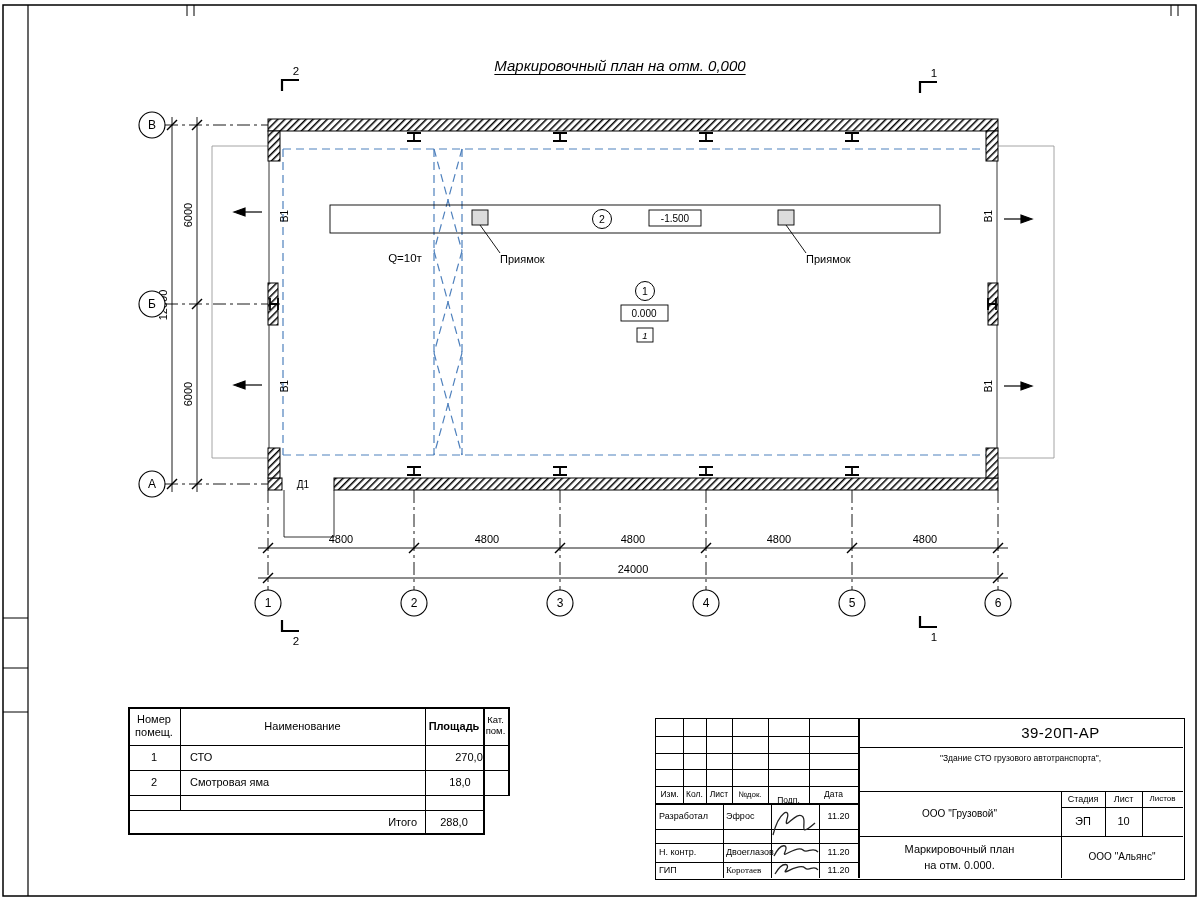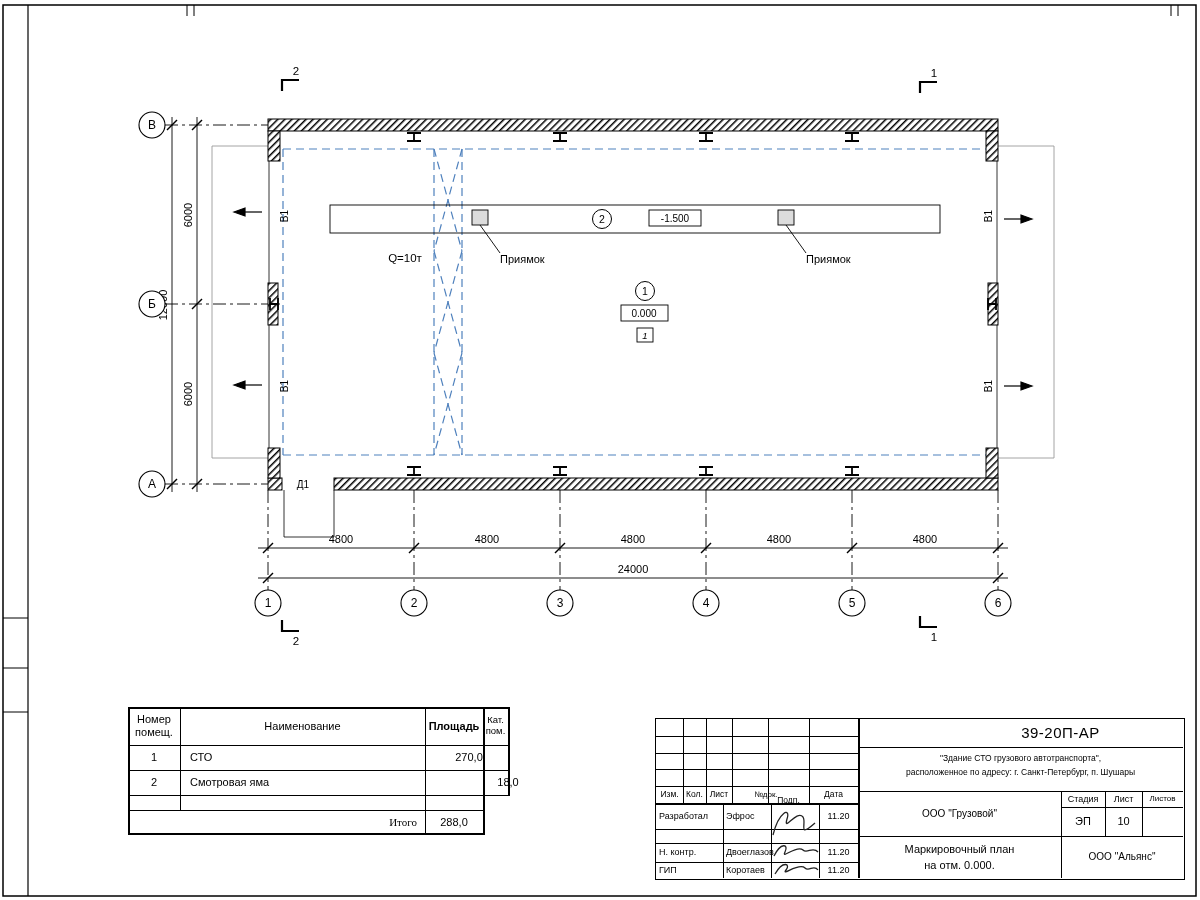--- a/index.html
+++ b/index.html
@@ -12,21 +12,21 @@
   .expl-title{position:absolute;left:128px;top:664px;width:382px;text-align:center;
               font-style:italic;font-size:13.5px;text-decoration:underline;text-underline-offset:3px;}
   .panel{position:absolute;}
   .hl{position:absolute;background:#000;height:1px;}
   .vl{position:absolute;background:#000;width:1px;}
   .hl2{position:absolute;background:#000;height:1.6px;}
   .vl2{position:absolute;background:#000;width:1.6px;}
   .cell{position:absolute;display:flex;align-items:center;justify-content:center;
         text-align:center;line-height:1.15;font-size:11px;white-space:pre-line;}
   .cl{justify-content:flex-start;text-align:left;}
-  .cr{justify-content:flex-end;text-align:center;font-family:Liberation Serif, serif;}
+  .cr{justify-content:flex-end;text-align:center;}
   .nw{white-space:nowrap;}
   .f8{font-size:8px;}.f85{font-size:8.5px;}.f9{font-size:9px;}.f95{font-size:9.5px;}
   .f10{font-size:10px;}.f11{font-size:11px;}.f15{font-size:15px;letter-spacing:.5px;padding-left:40px;}
   .sig{position:absolute;}
 </style>
 </head>
 <body>
 
 <div class="sheet">
 
@@ -226,20 +226,21 @@
     <text x="296" y="75" font-size="11.5" text-anchor="middle">2</text>
     <path d="M937 82 H920 V93" fill="none" stroke="#000" stroke-width="2.2"></path>
     <text x="934" y="77" font-size="11.5" text-anchor="middle">1</text>
     <path d="M299 631 H282 V620" fill="none" stroke="#000" stroke-width="2.2"></path>
     <text x="296" y="645" font-size="11.5" text-anchor="middle">2</text>
     <path d="M937 627 H920 V616" fill="none" stroke="#000" stroke-width="2.2"></path>
     <text x="934" y="641" font-size="11.5" text-anchor="middle">1</text>
   </g>
 </svg>
 
+<div class="main-title">Маркировочный план на отм. 0,000</div>
 
 <div class="panel" style="left:128px;top:707px;width:382px;height:128px;">
   <div class="hl2" style="left:0;top:0;width:382px;"></div>
   <div class="hl" style="left:0;top:38px;width:382px;"></div>
   <div class="hl" style="left:0;top:63px;width:382px;"></div>
   <div class="hl" style="left:0;top:88px;width:382px;"></div>
   <div class="hl" style="left:0;top:103px;width:355px;"></div>
   <div class="hl2" style="left:0;top:126px;width:356px;"></div>
   <div class="vl2" style="left:0;top:0;height:128px;"></div>
   <div class="vl" style="left:52px;top:0;height:103px;"></div>
@@ -251,21 +252,21 @@
   <div class="cell" style="left:52px;top:0;width:245px;height:38px;">Наименование</div>
   <div class="cell" style="left:297px;top:0;width:58px;height:38px;font-weight:bold;">Площадь</div>
   <div class="cell f95" style="left:355px;top:0;width:25px;height:38px;">Кат. пом.</div>
 
   <div class="cell" style="left:0;top:38px;width:52px;height:25px;">1</div>
   <div class="cell cl nw" style="left:62px;top:38px;width:235px;height:25px;">СТО</div>
   <div class="cell" style="left:297px;top:38px;width:58px;height:25px;padding-left:15px;">270,0</div>
 
   <div class="cell" style="left:0;top:63px;width:52px;height:25px;">2</div>
   <div class="cell cl nw" style="left:62px;top:63px;width:235px;height:25px;">Смотровая яма</div>
-  <div class="cell" style="left:297px;top:63px;width:70px;height:25px;padding-left:48px;">18,0</div>
+  <div class="cell" style="left:297px;top:63px;width:70px;height:25px;">18,0</div>
 
   <div class="cell cr nw" style="left:0;top:103px;width:289px;height:24px;">Итого</div>
   <div class="cell" style="left:297px;top:103px;width:58px;height:24px;">288,0</div>
 </div>
 
 <div class="panel" style="left:655px;top:718px;width:530px;height:162px;box-sizing:border-box;border:1.6px solid #000;">
 
   <div class="vl2" style="left:202px;top:0;height:159px;"></div>
   <div class="vl" style="left:27px;top:0;height:84px;"></div>
   <div class="vl" style="left:50px;top:0;height:84px;"></div>
@@ -287,49 +288,48 @@
   <div class="hl" style="left:202px;top:72px;width:325px;"></div>
   <div class="hl" style="left:202px;top:117px;width:325px;"></div>
   <div class="hl" style="left:405px;top:88px;width:122px;"></div>
   <div class="vl" style="left:405px;top:72px;height:87px;"></div>
   <div class="vl" style="left:449px;top:72px;height:45px;"></div>
   <div class="vl" style="left:486px;top:72px;height:45px;"></div>
 
   <div class="cell f85 nw" style="left:0;top:67px;width:27px;height:17px;">Изм.</div>
   <div class="cell f85 nw" style="left:27px;top:67px;width:23px;height:17px;">Кол.</div>
   <div class="cell f85 nw" style="left:50px;top:67px;width:26px;height:17px;">Лист</div>
-  <div class="cell f8 nw" style="left:76px;top:67px;width:36px;height:17px;margin-left:16px;">№док.</div>
+  <div class="cell f8 nw" style="left:76px;top:67px;width:36px;height:17px;">№док.</div>
   <div class="cell f85 nw" style="left:112px;top:73px;width:41px;height:17px;">Подп.</div>
   <div class="cell f85 nw" style="left:153px;top:67px;width:49px;height:17px;">Дата</div>
 
   <div class="cell f9 cl nw" style="left:3px;top:84px;width:64px;height:26px;">Разработал</div>
   <div class="cell f9 cl nw" style="left:70px;top:84px;width:45px;height:26px;">Эфрос</div>
   <div class="cell f9" style="left:163px;top:84px;width:39px;height:26px;">11.20</div>
 
   <div class="cell f9 cl nw" style="left:3px;top:124px;width:64px;height:19px;">Н. контр.</div>
   <div class="cell f9 cl nw" style="left:70px;top:124px;width:45px;height:19px;">Двоеглазов</div>
   <div class="cell f9" style="left:163px;top:124px;width:39px;height:19px;">11.20</div>
 
   <div class="cell f9 cl nw" style="left:3px;top:143px;width:64px;height:16px;">ГИП</div>
-  <div class="cell f9 cl nw" style="left:70px;top:143px;width:45px;height:16px;">Коротаев</div>
+  <div class="cell f9 cl nw" style="left:70px;top:143px;width:45px;height:16px;font-family:Liberation Serif, serif;">Коротаев</div>
   <div class="cell f9" style="left:163px;top:143px;width:39px;height:16px;">11.20</div>
 
   <svg class="sig" style="left:113px;top:84px;" width="52" height="42">
     <path d="M4 32 C10 8 22 4 18 16 C14 30 28 6 34 14 C38 20 28 36 46 20" fill="none" stroke="#222" stroke-width="1.3"></path>
   </svg>
   <svg class="sig" style="left:115px;top:119px;" width="50" height="26">
     <path d="M3 18 C10 4 18 6 14 14 C10 22 26 6 32 12 C36 16 42 8 47 14" fill="none" stroke="#222" stroke-width="1.3"></path>
   </svg>
   <svg class="sig" style="left:115px;top:139px;" width="50" height="22">
     <path d="M4 16 C12 2 20 6 15 12 C10 19 28 4 34 10 C38 14 43 6 47 12" fill="none" stroke="#222" stroke-width="1.3"></path>
   </svg>
 
   <div class="cell f15 nw" style="left:202px;top:0;width:325px;height:28px;">39-20П-АР</div>
   <div class="cell f85 nw" style="left:202px;top:30px;width:325px;height:20px;">"Здание СТО грузового автотранспорта",</div>
-  <div class="cell f85 nw" style="left:202px;top:44px;width:325px;height:20px;">расположенное по адресу: г. Санкт-Петербург, п. Шушары</div>
   <div class="cell f10 nw" style="left:202px;top:72px;width:203px;height:45px;">ООО "Грузовой"</div>
   <div class="cell f9 nw" style="left:405px;top:72px;width:44px;height:16px;">Стадия</div>
   <div class="cell f9 nw" style="left:449px;top:72px;width:37px;height:16px;">Лист</div>
   <div class="cell f8 nw" style="left:486px;top:72px;width:41px;height:16px;">Листов</div>
   <div class="cell f11 nw" style="left:405px;top:88px;width:44px;height:29px;">ЭП</div>
   <div class="cell f11 nw" style="left:449px;top:88px;width:37px;height:29px;">10</div>
   <div class="cell f11 nw" style="left:202px;top:120px;width:203px;height:20px;">Маркировочный план</div>
   <div class="cell f11 nw" style="left:202px;top:136px;width:203px;height:20px;">на отм. 0.000.</div>
   <div class="cell f10 nw" style="left:405px;top:117px;width:122px;height:42px;">ООО "Альянс"</div>
 </div>

